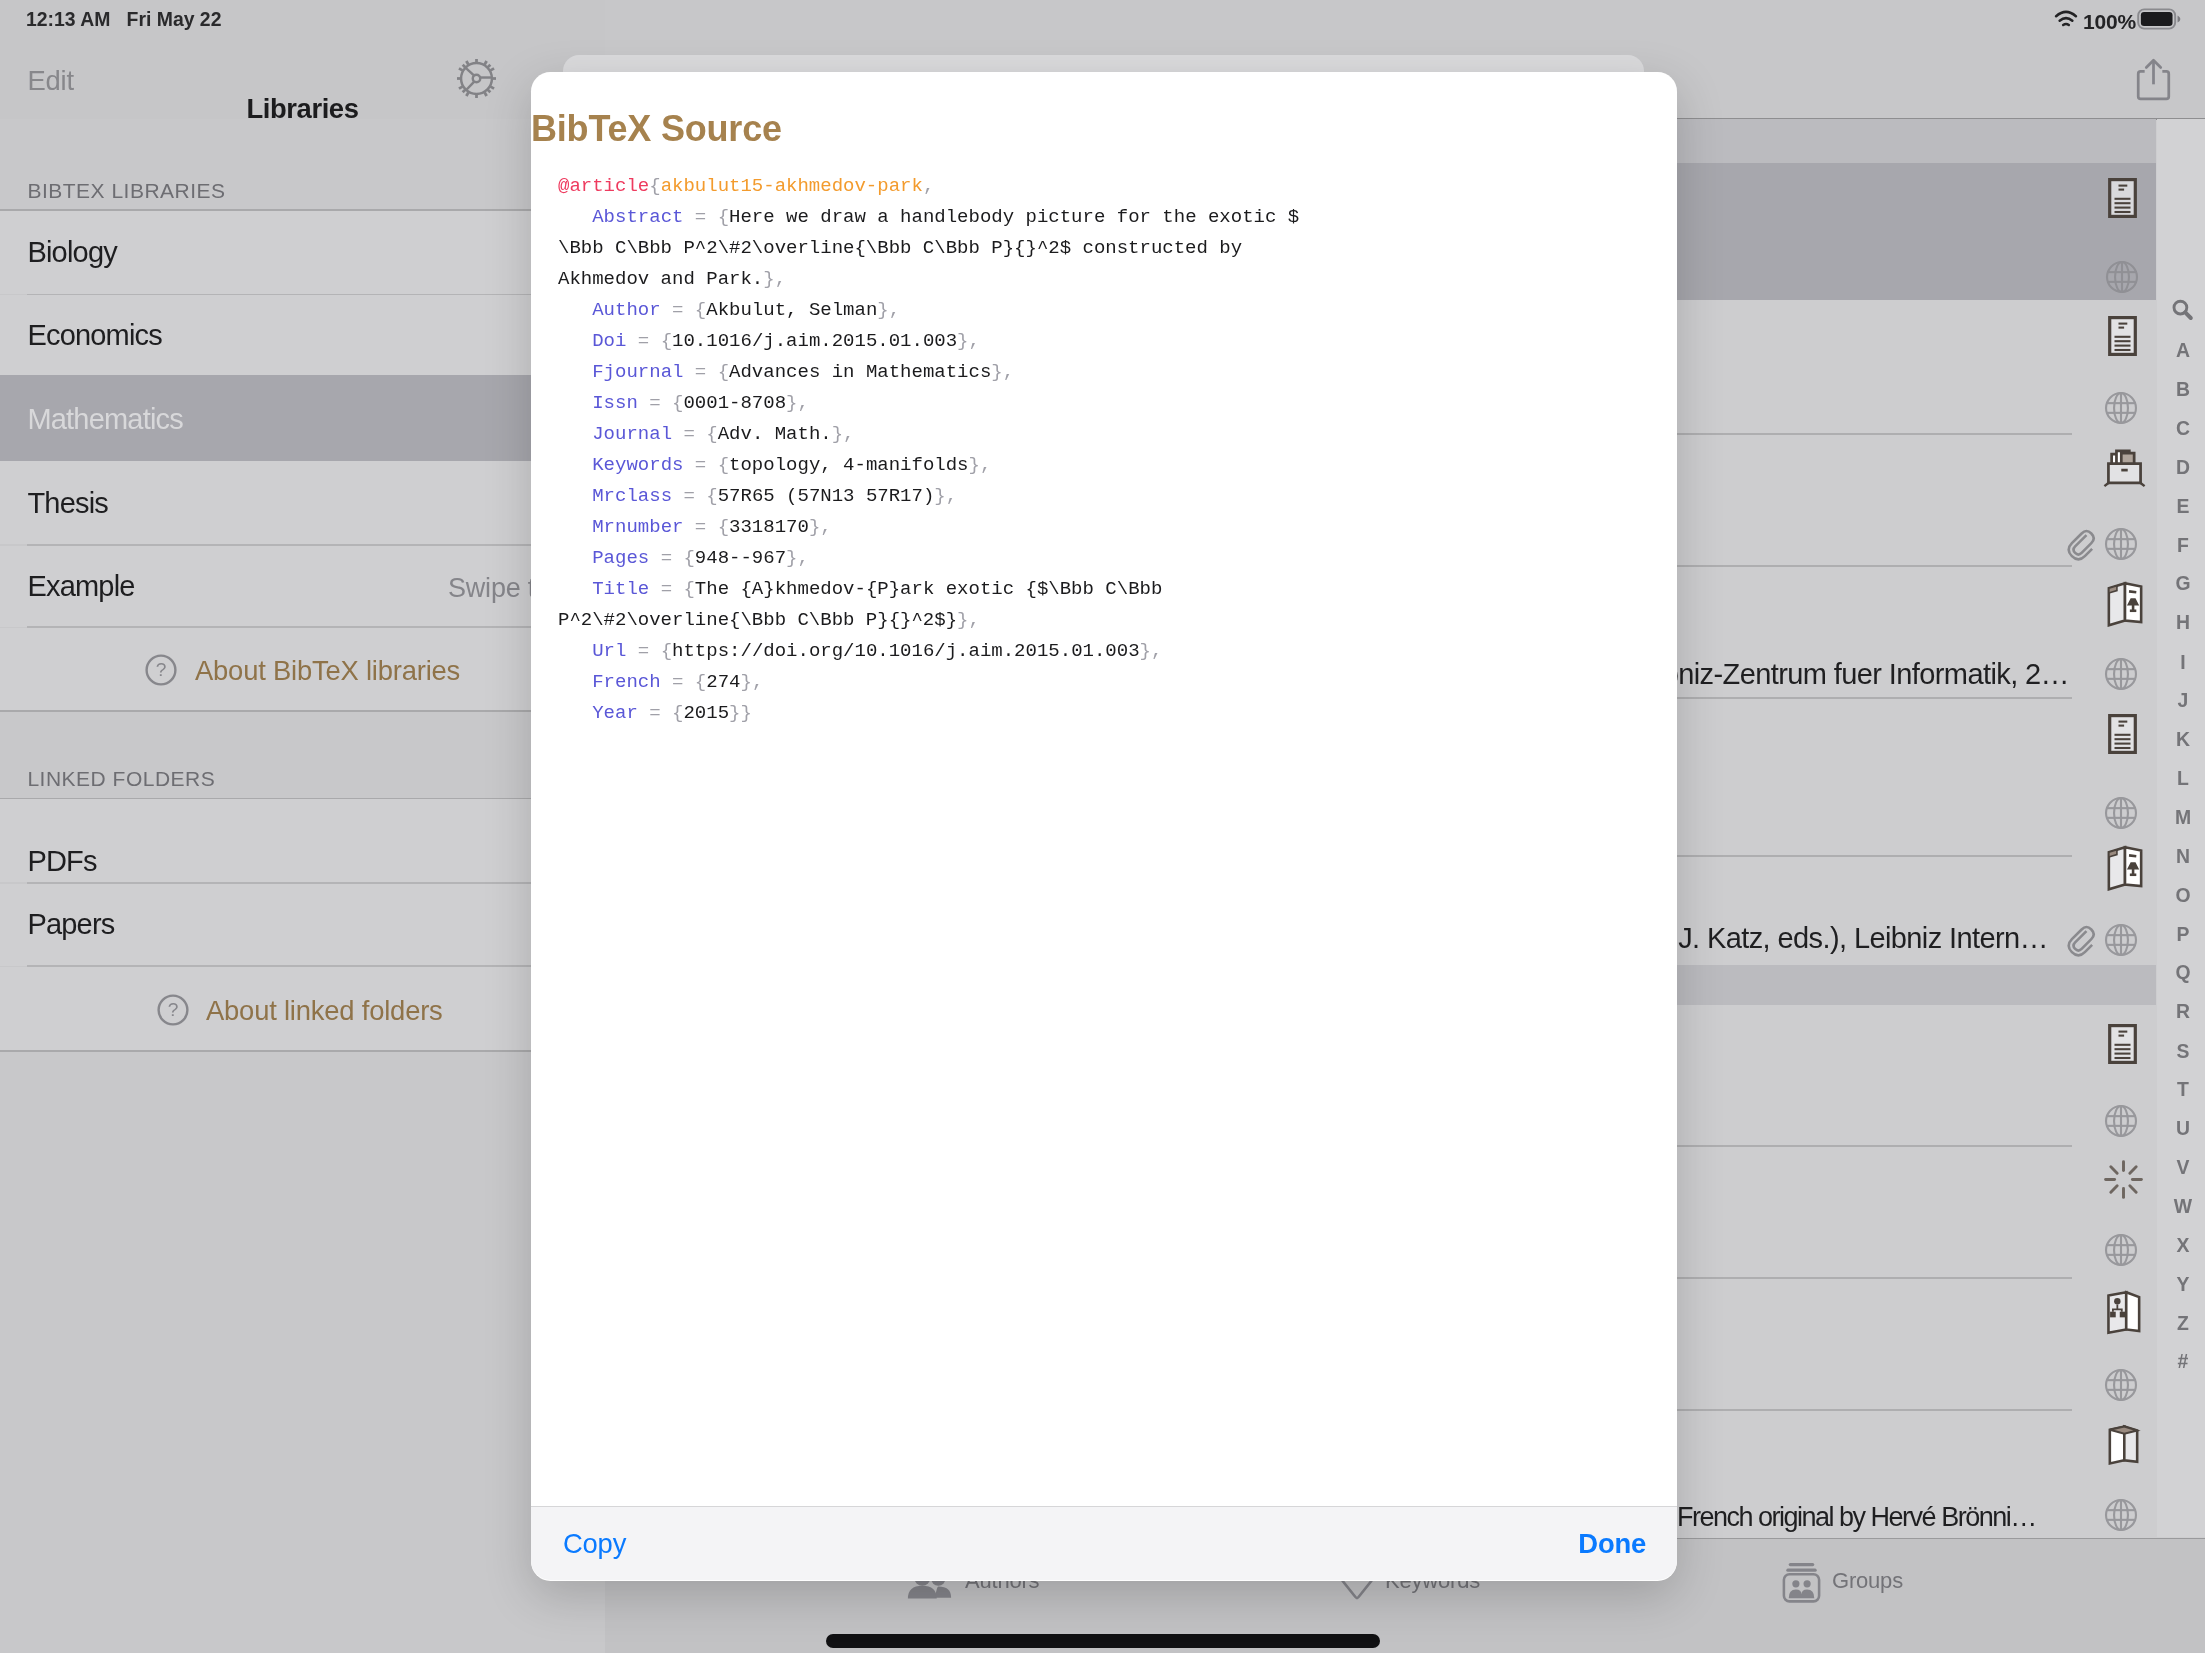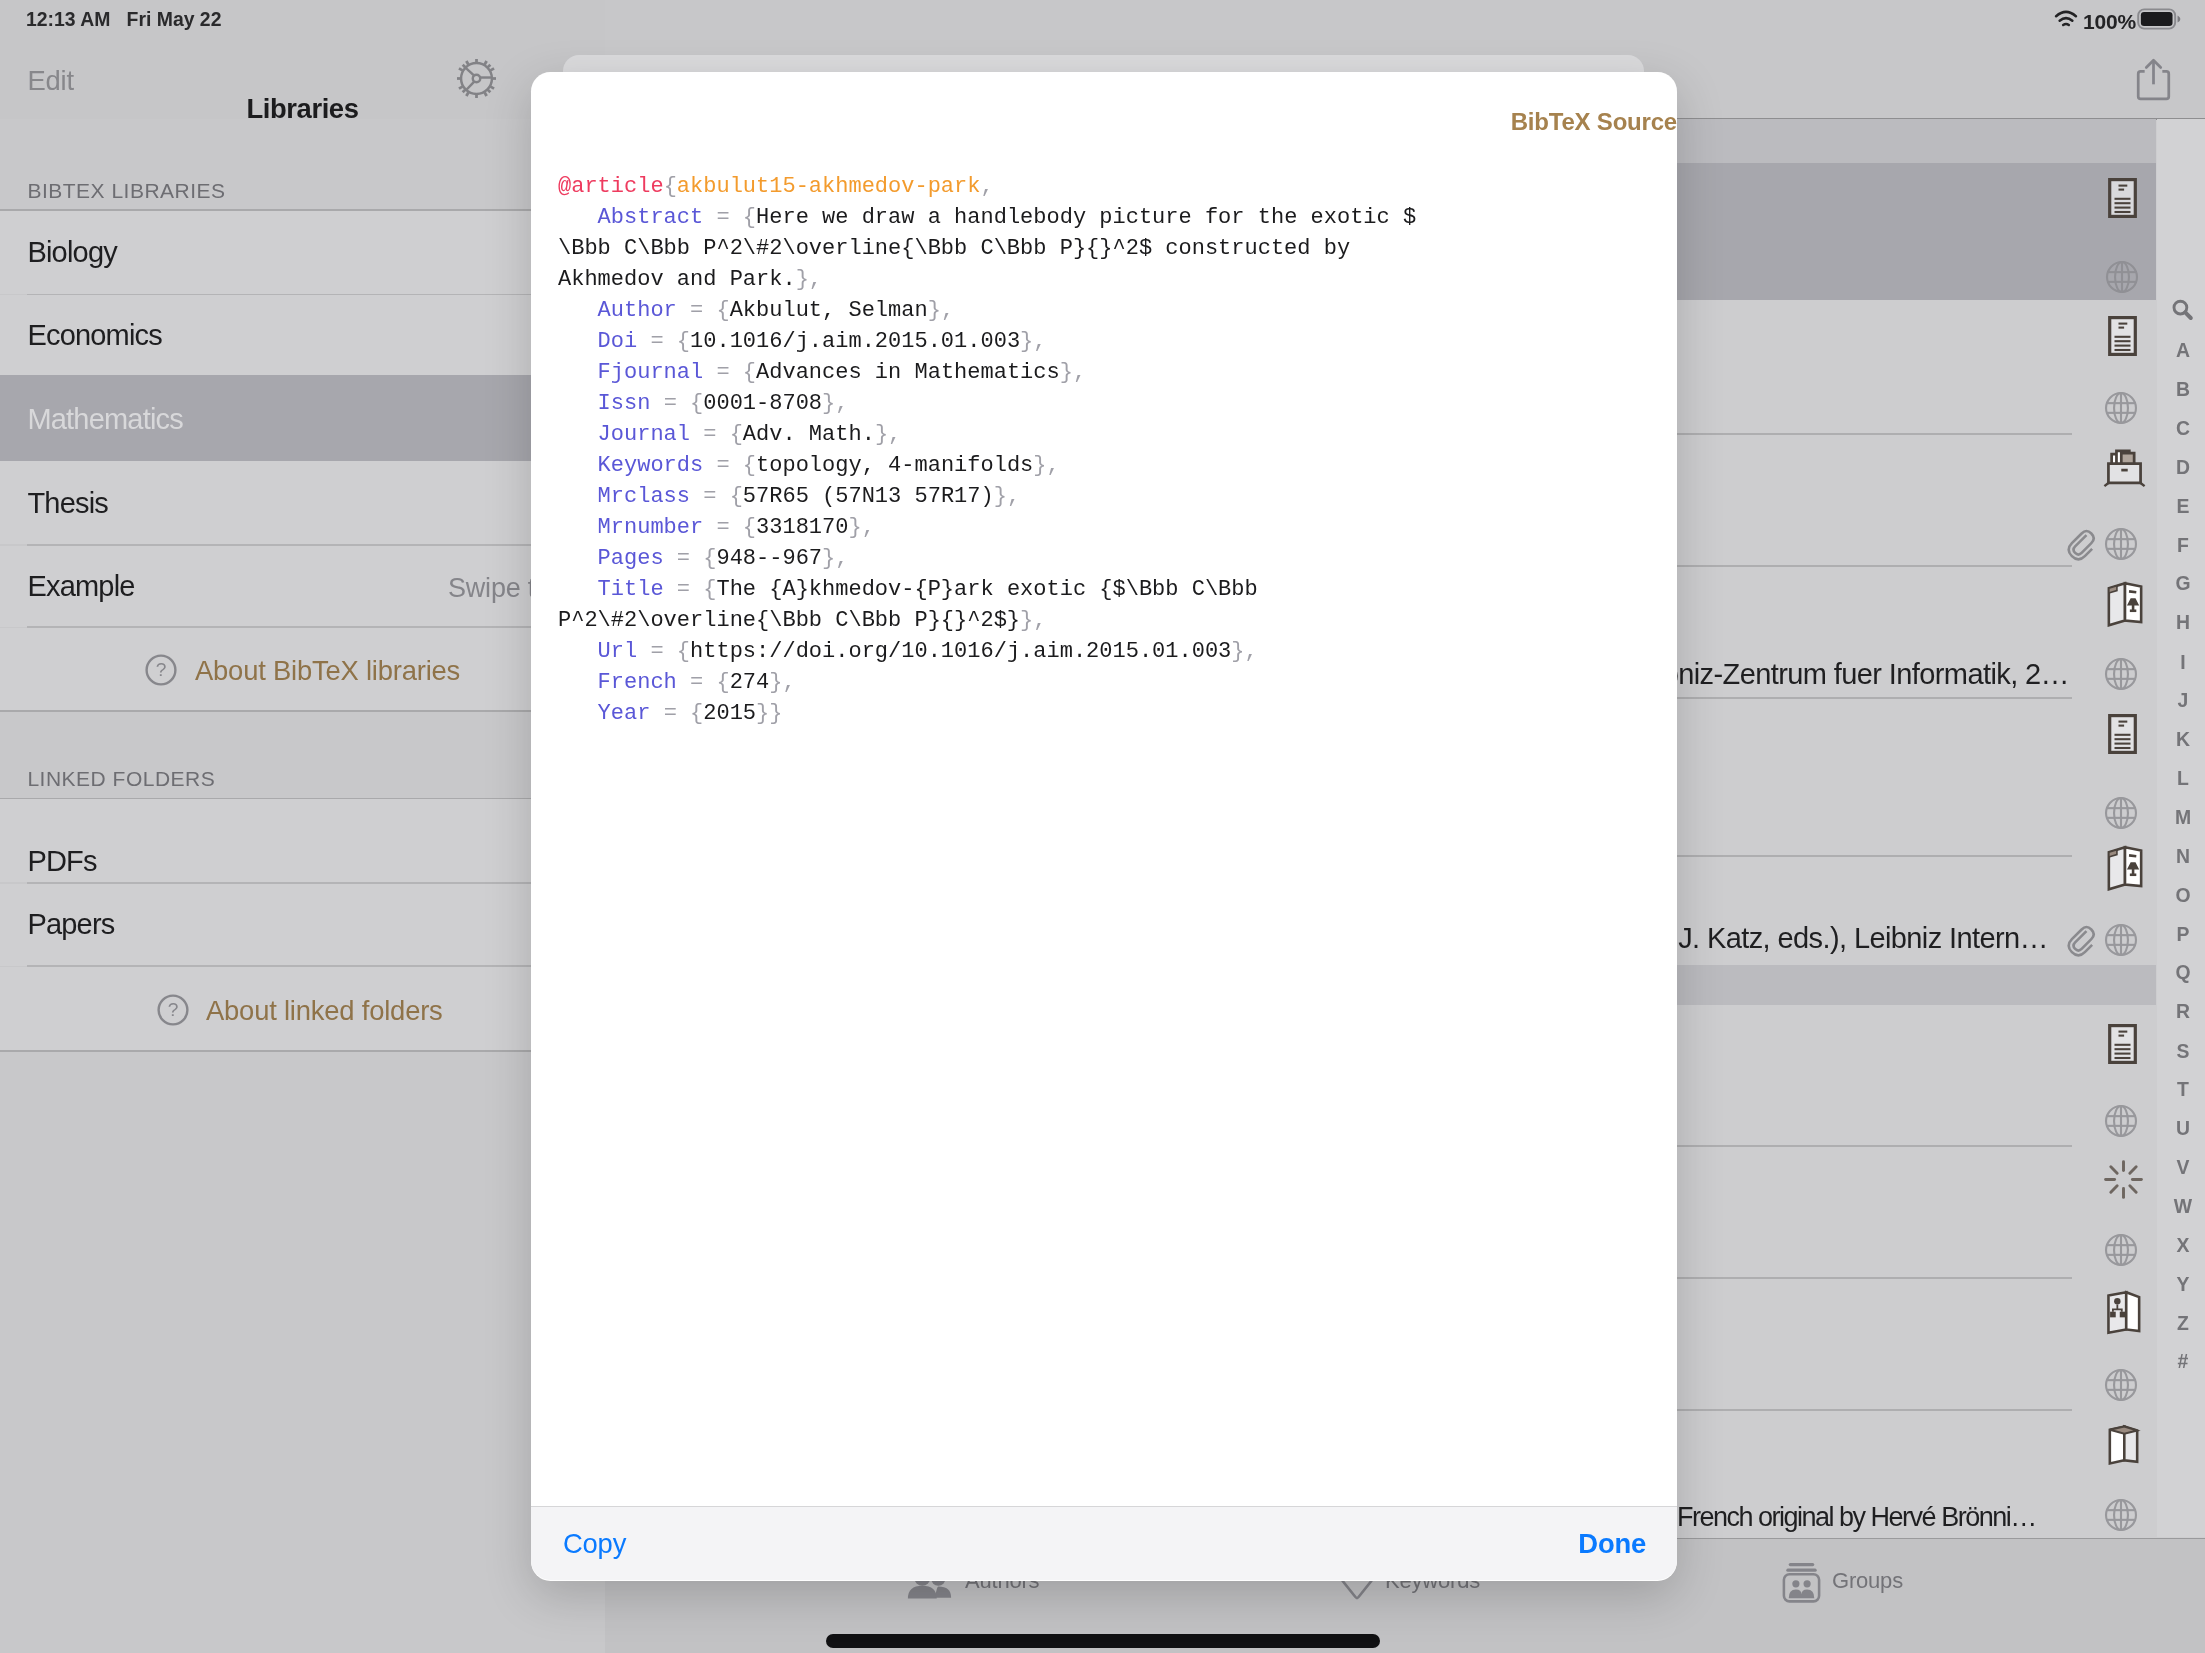--- a/index.html
+++ b/index.html
@@ -14,22 +14,22 @@
 .sep { height:1.6px; background:#B4B4B6; }
 .brown { color:#8F7349; font-size:27.4px; letter-spacing:-0.2px; }
 .shead { font-size:21px; color:#6D6D72; letter-spacing:0.5px; }
 
 #rt { left:605px; top:0; width:1600px; height:1653px; background:#CDCDCF; }
 #vsep { left:605px; top:0; width:1.6px; height:1653px; background:#A8A8AA; }
 .idx { left:2171px; width:24px; text-align:center; font-size:19.4px; font-weight:bold; color:#747478; letter-spacing:0; }
 
 #backsheet { left:563px; top:55px; width:1081px; height:97px; background:#DBDBDD; border-radius:16px 16px 0 0; }
 #modal { left:531px; top:72px; width:1146px; height:1509px; background:#FFFFFF; border-radius:19.4px; box-shadow:0 14.5px 48px rgba(0,0,0,0.18); }
-#mtitle { left:531px; top:108px; width:1146px; text-align:right; font-size:24px; font-weight:600; color:#A6824E; letter-spacing:-0.2px; }
-#codeblock { left:558px; top:171px; font-family:"Liberation Mono", monospace; font-size:22px; line-height:31px; color:#1B1B1D; white-space:pre; }
+#mtitle { left:531px; top:108px; width:1146px; text-align:left; font-size:36px; font-weight:600; color:#A6824E; letter-spacing:-0.2px; }
+#codeblock { left:558px; top:171px; font-family:"Liberation Mono", monospace; font-size:19px; line-height:31px; color:#1B1B1D; white-space:pre; }
 #codeblock .t { color:#EE3B5F; }
 #codeblock .c { color:#F39B2D; }
 #codeblock .k { color:#5A57D7; }
 #codeblock .p { color:#A0A0A8; }
 #mbar { left:531px; top:1506px; width:1146px; height:74px; background:#F4F4F6; border-top:1.6px solid #D6D6D8; border-radius:0 0 19.4px 19.4px; }
 .blue { font-size:27.4px; color:#0A7AFF; letter-spacing:-0.2px;text-align:right; }
 </style>
 </head>
 <body>
 

